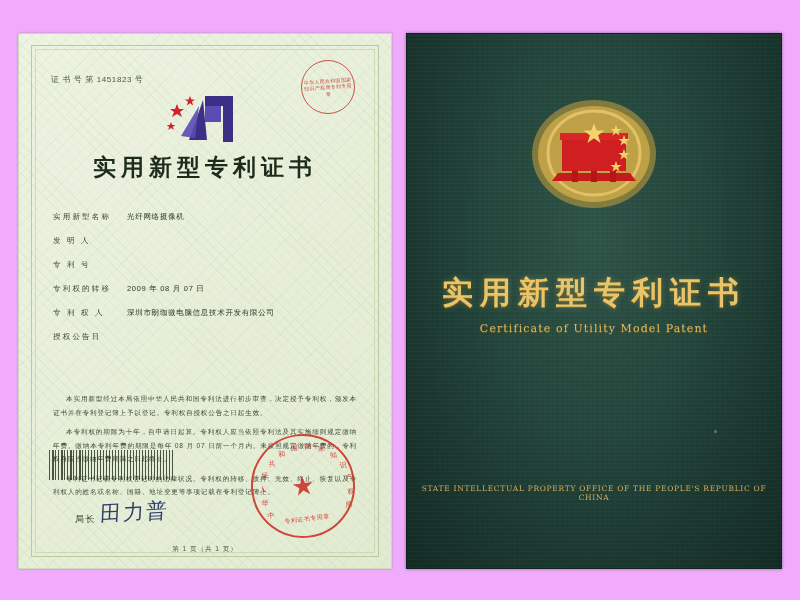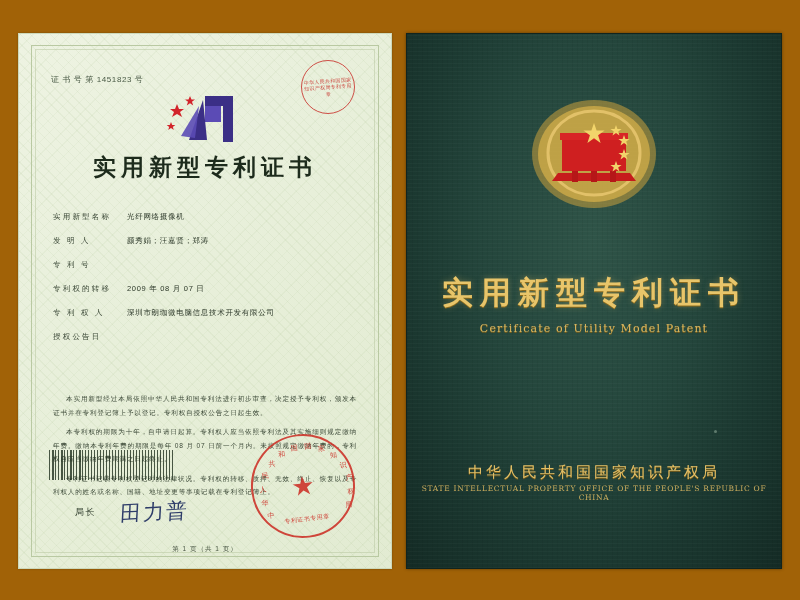--- a/index.html
+++ b/index.html
@@ -10,21 +10,21 @@
   body {
     width: 800px;
     height: 600px;
     font-family: "Liberation Sans", sans-serif;
     overflow: hidden;
   }
   .stage {
     position: relative;
     width: 800px;
     height: 600px;
-    background: #a16207;
+    background: #f0abfc;
   }
 
   
   .cert-left {
     position: absolute;
     left: 18px;
     top: 33px;
     width: 374px;
     height: 536px;
     background: linear-gradient(135deg, #eef3e2 0%, #e9f0dc 35%, #e6eed7 65%, #e2ebd2 100%);
@@ -183,22 +183,22 @@
     );
     opacity: 0.8;
   }
 
   
   .director-line {
     position: absolute;
     left: 56px;
     bottom: 42px;
     display: flex;
-    align-items: center;
-    gap: 24px;
+    align-items: flex-end;
+    gap: 4px;
   }
   .director-label {
     font-size: 9px;
     color: #2f3c2c;
     letter-spacing: 1.5px;
   }
   .signature {
     font-family: "DejaVu Serif", serif;
     font-size: 21px;
     color: #1b2a5e;
@@ -381,21 +381,20 @@
 
     <div class="cert-title">实用新型专利证书</div>
 
     <div class="fields">
       <div class="field-row">
         <div class="field-label">实用新型名称</div>
         <div class="field-value">光纤网络摄像机</div>
       </div>
       <div class="field-row">
         <div class="field-label">发 明 人</div>
-        <div class="field-value">颜秀娟；汪嘉贤；郑涛</div>
       </div>
       <div class="field-row">
         <div class="field-label">专 利 号</div>
       </div>
       <div class="field-row">
         <div class="field-label">专利权的转移</div>
         <div class="field-value">2009 年 08 月 07 日</div>
       </div>
       <div class="field-row">
         <div class="field-label">专 利 权 人</div>
@@ -467,18 +466,17 @@
         </g>
       </svg>
     </div>
 
     <div class="cover-title">实用新型专利证书</div>
 
     <div class="cover-subtitle">Certificate of Utility Model Patent</div>
 
     <div class="dot-mark"></div>
 
-    <div class="cover-org">中华人民共和国国家知识产权局</div>
 
     <div class="cover-org-en">STATE INTELLECTUAL PROPERTY OFFICE OF THE PEOPLE'S REPUBLIC OF CHINA</div>
   </div>
 
 </div>
 
 </body></html>

